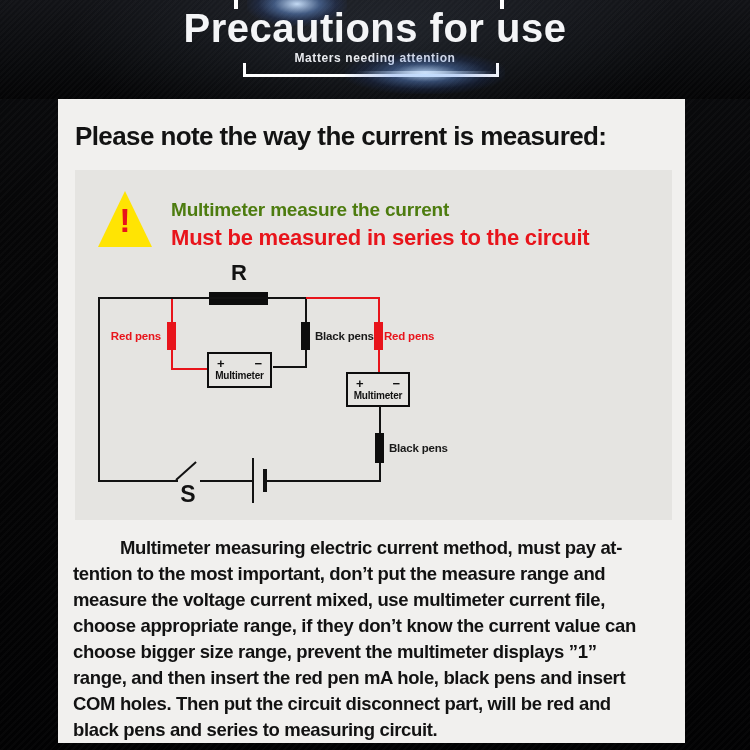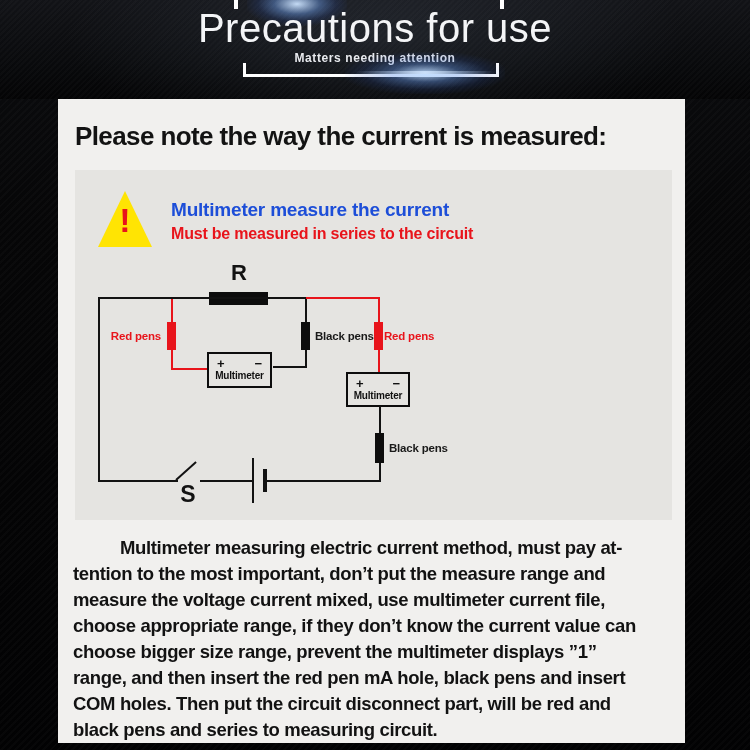--- a/index.html
+++ b/index.html
@@ -12,21 +12,21 @@
     -webkit-font-smoothing:antialiased;
   }
   
   .header{position:absolute;left:0;top:0;width:750px;height:99px;
     background:
       radial-gradient(ellipse 430px 150px at 50% 35%, rgba(75,85,100,0.30), transparent 72%),
       repeating-linear-gradient(135deg, rgba(255,255,255,0.02) 0 2px, transparent 2px 4px),
       linear-gradient(180deg,#121317 0%,#08090b 70%,#040405 100%);
   }
   .hdr-title{position:absolute;left:0;top:6px;width:750px;text-align:center;
-    color:#f4f5f7;font-size:40px;font-weight:400;letter-spacing:0.5px;}
+    color:#f4f5f7;font-size:40px;font-weight:700;letter-spacing:0.5px;}
   .hdr-sub{position:absolute;left:0;top:51px;width:750px;text-align:center;
     color:#e8eaee;font-size:12px;font-weight:700;letter-spacing:0.6px;}
   .tick{position:absolute;top:0;width:4px;height:9px;background:#fff;}
   .tick.l{left:234px;} .tick.r{left:500px;}
   .bracket-bottom{position:absolute;left:243px;top:63px;width:250px;height:11px;
     border-left:3px solid #fff;border-right:3px solid #fff;border-bottom:3px solid #fff;}
   .flare{position:absolute;pointer-events:none;}
   .flare.a{left:247px;top:-18px;width:100px;height:44px;
     background:radial-gradient(ellipse at center, rgba(205,228,255,0.95) 0%, rgba(110,160,240,0.45) 32%, rgba(50,90,190,0.18) 55%, transparent 75%);}
   .flare.b{left:345px;top:52px;width:160px;height:42px;
@@ -36,22 +36,22 @@
   
   .card{position:absolute;left:58px;top:99px;width:627px;height:644px;background:#f1f0ee;}
   .card-heading{position:absolute;left:17px;top:22px;width:595px;
     color:#131313;font-size:26px;font-weight:700;letter-spacing:-0.6px;}
   
   .panel{position:absolute;left:17px;top:71px;width:597px;height:350px;background:#e5e4e1;}
   .warn-tri{position:absolute;left:23px;top:21px;width:54px;height:56px;
     background:#ffe403;clip-path:polygon(50% 0%, 100% 100%, 0% 100%);}
   .warn-tri .bang{position:absolute;left:0;top:12px;width:54px;text-align:center;
     color:#e8141b;font-size:34px;font-weight:700;line-height:1;}
-  .warn-t1{position:absolute;left:96px;top:29px;color:#1d4ed8;font-size:19px;font-weight:700;letter-spacing:-0.2px;}
-  .warn-t2{position:absolute;left:96px;top:55px;color:#e8141b;font-size:16px;font-weight:700;letter-spacing:-0.2px;}
+  .warn-t1{position:absolute;left:96px;top:29px;color:#4d7c0f;font-size:19px;font-weight:700;letter-spacing:-0.2px;}
+  .warn-t2{position:absolute;left:96px;top:55px;color:#e8141b;font-size:22px;font-weight:700;letter-spacing:-0.2px;}
   
   .wire{position:absolute;background:#121212;}
   .wire.red{background:#e8141b;}
   .bar{position:absolute;background:#0d0d0d;}
   .bar.red{background:#e8141b;}
   .lbl{position:absolute;font-size:11.5px;font-weight:700;color:#1a1a1a;letter-spacing:-0.2px;white-space:nowrap;}
   .lbl.red{color:#e8141b;}
   .big-lbl{position:absolute;font-size:22px;font-weight:700;color:#121212;text-align:center;}
   .resistor{position:absolute;left:134px;top:122px;width:59px;height:13px;background:#0d0d0d;}
   .mmeter{position:absolute;border:2px solid #0d0d0d;display:flex;flex-direction:column;background:transparent;}

